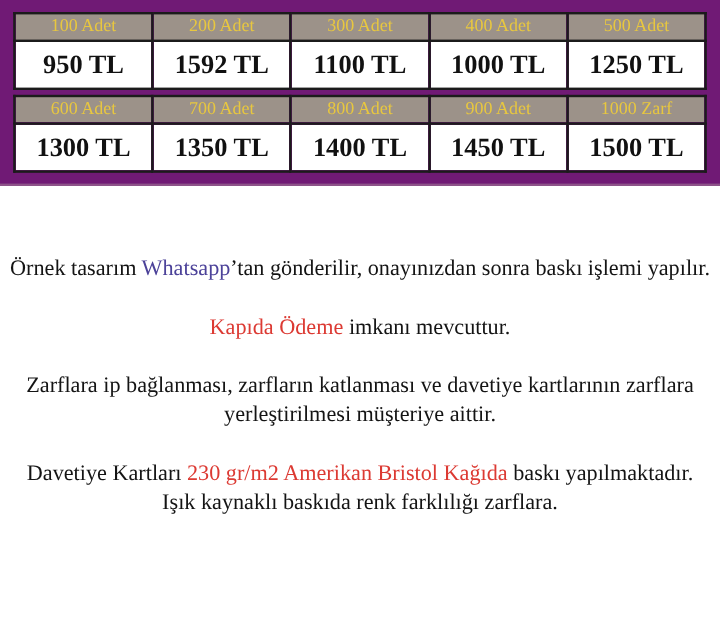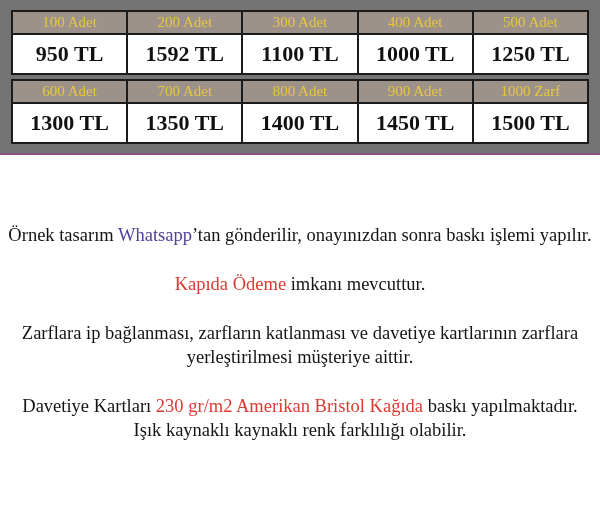--- a/index.html
+++ b/index.html
@@ -8,21 +8,21 @@
     background: #ffffff;
     font-family: "Liberation Serif", "DejaVu Serif", serif;
     overflow: hidden;
   }
   .page { width: 600px; height: 522px; }
 
   
   .banner {
     box-sizing: border-box;
     width: 600px; height: 155px;
-    background: #737373;
+    background: #701a75;
     border-bottom: 2px solid #8D5389;
     padding: 10px 11px 9px 11px;
     display: flex; flex-direction: column; justify-content: space-between;
   }
   table.price-table {
     width: 578px;
     border-collapse: collapse;
     table-layout: fixed;
   }
   table.price-table th, table.price-table td {
@@ -51,21 +51,21 @@
 
   
   .info {
     box-sizing: border-box;
     padding-top: 56px;
     text-align: center;
     color: #141414;
     font-size: 18.5px;
   }
   .note {
-    margin: 12px 0 25px 0;
+    margin: 1px 0 25px 0;
     line-height: 24px;
     white-space: nowrap;
   }
   .red { color: #DC3A33; }
   .whatsapp { color: #4C4299; }
 </style>
 </head>
 <body>
 
 <div class="page">
@@ -118,17 +118,17 @@
 
   <div class="info">
 
     <p class="note"><span>Örnek tasarım </span><span class="whatsapp">Whatsapp</span><span>’tan gönderilir, onayınızdan sonra baskı işlemi yapılır.</span></p>
 
 
     <p class="note"><span class="red">Kapıda Ödeme</span><span> imkanı mevcuttur.</span></p>
 
     <p class="note"><span>Zarflara ip bağlanması, zarfların katlanması ve davetiye kartlarının zarflara</span><br><span>yerleştirilmesi müşteriye aittir.</span></p>
 
-    <p class="note"><span>Davetiye Kartları </span><span class="red">230 gr/m2 Amerikan Bristol Kağıda</span><span> baskı yapılmaktadır.</span><br><span>Işık kaynaklı kaynaklı renk farklılığı olabilir.</span></p>
+    <p class="note"><span>Davetiye Kartları </span><span class="red">230 gr/m2 Amerikan Bristol Kağıda</span><span> baskı yapılmaktadır.</span><br><span>Işık kaynaklı baskıda renk farklılığı zarflara.</span></p>
 
   </div>
 
 </div>
 
 </body></html>

